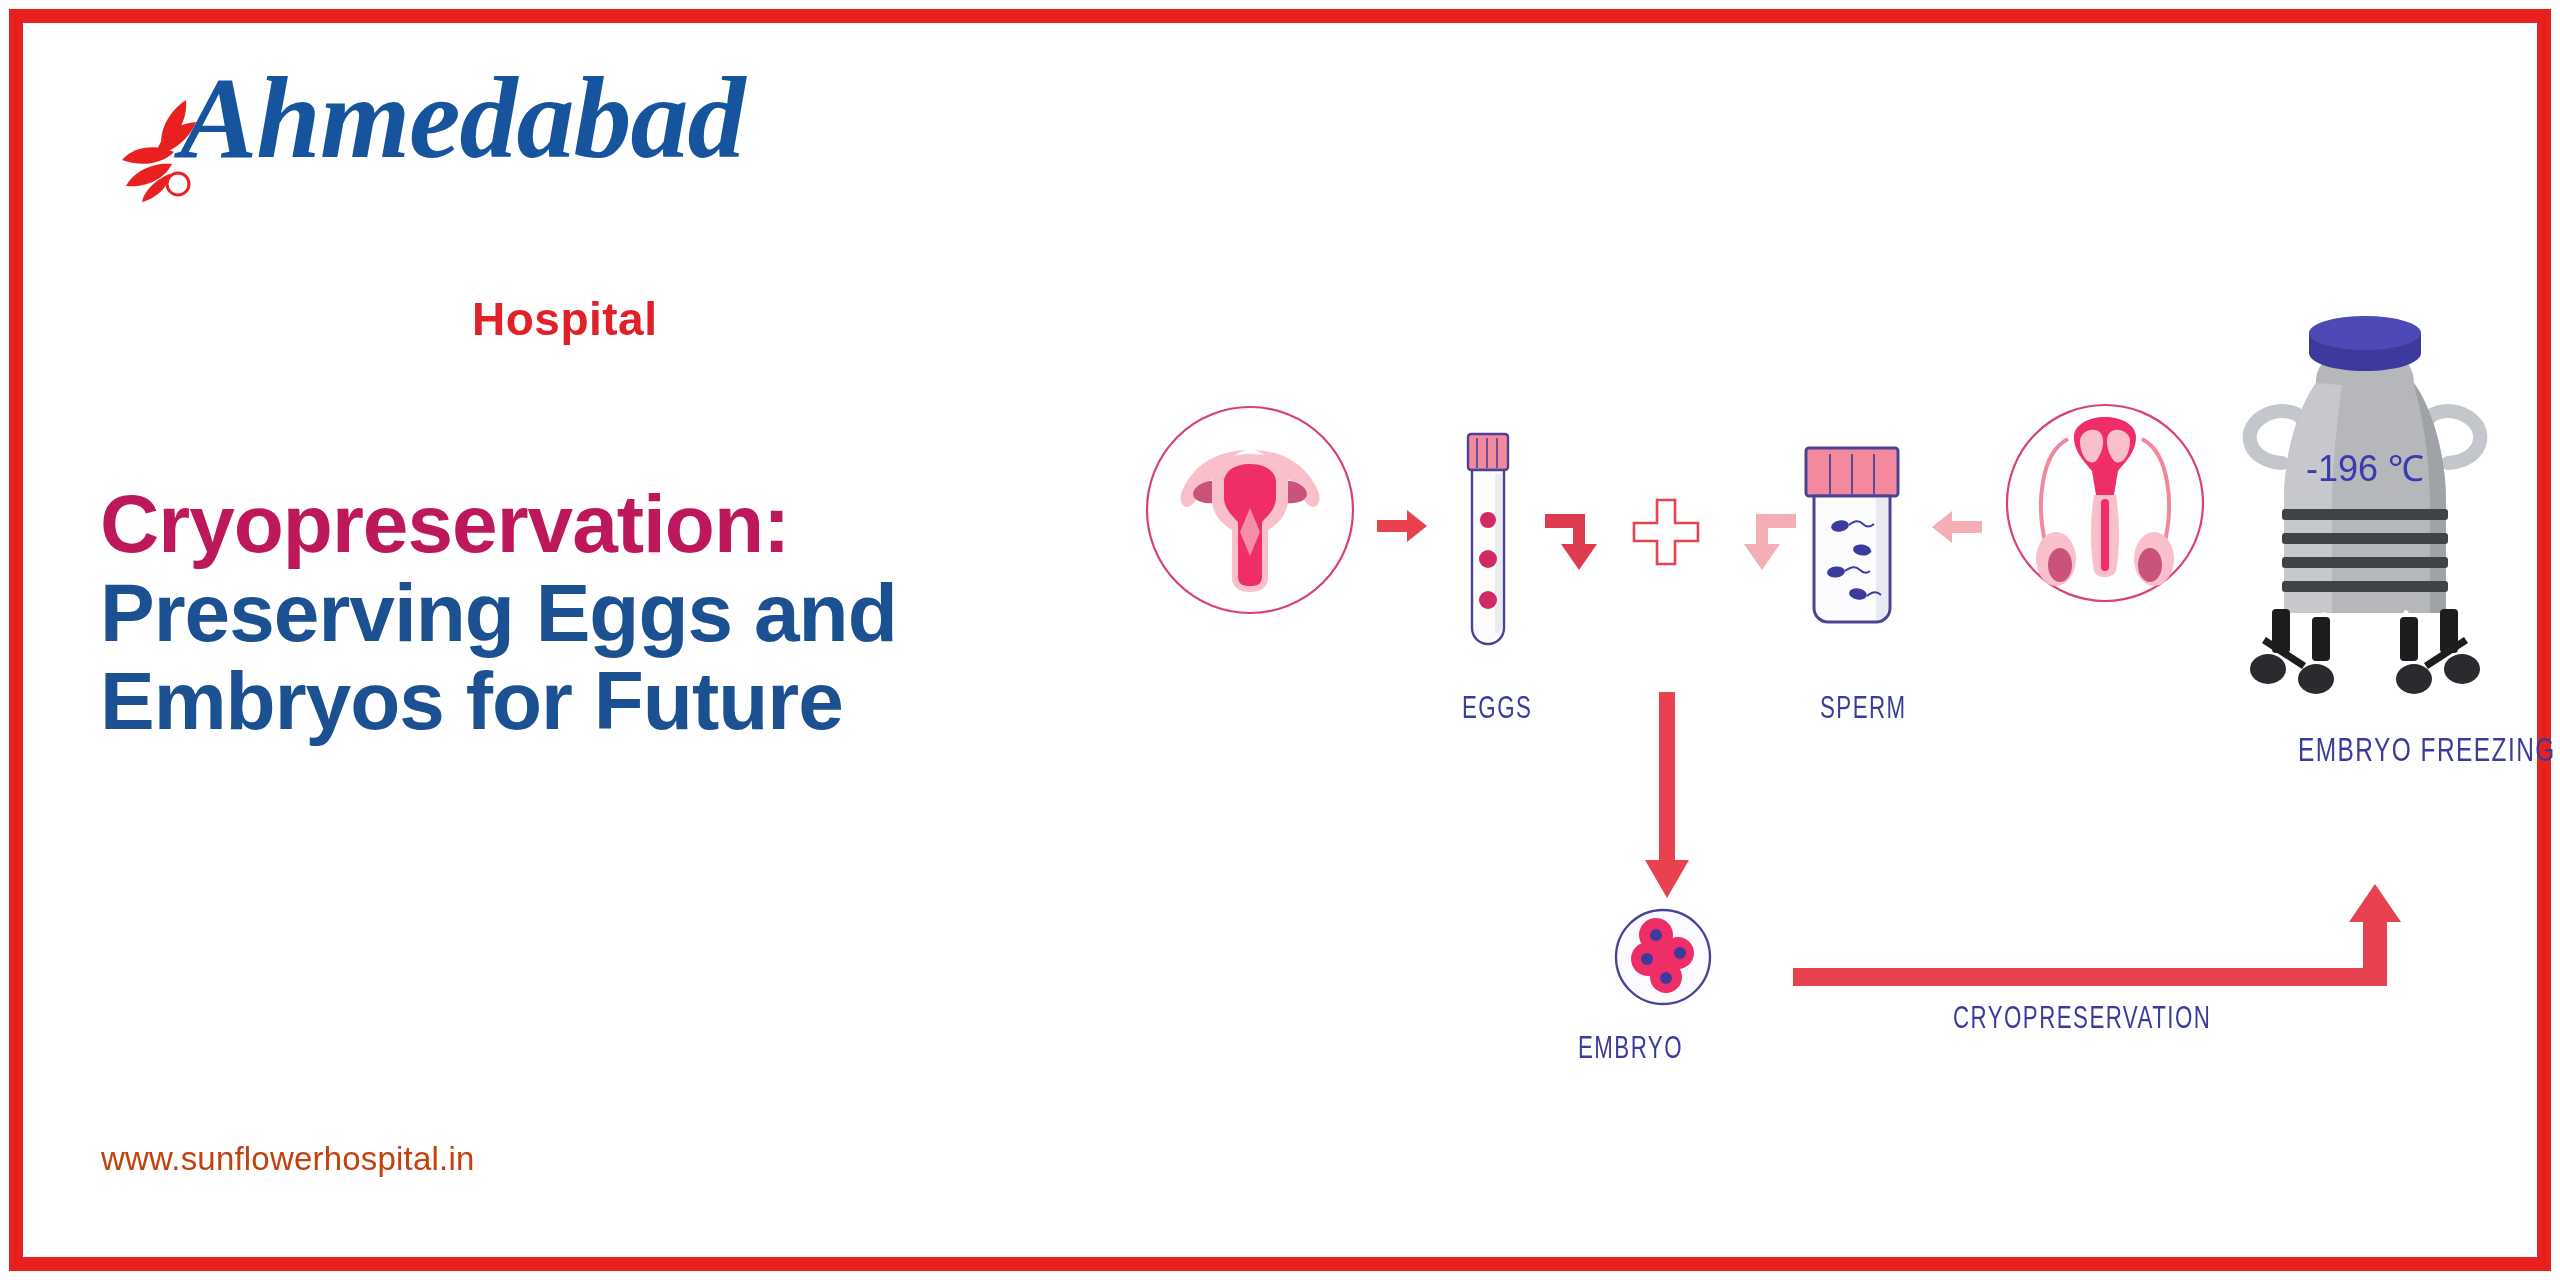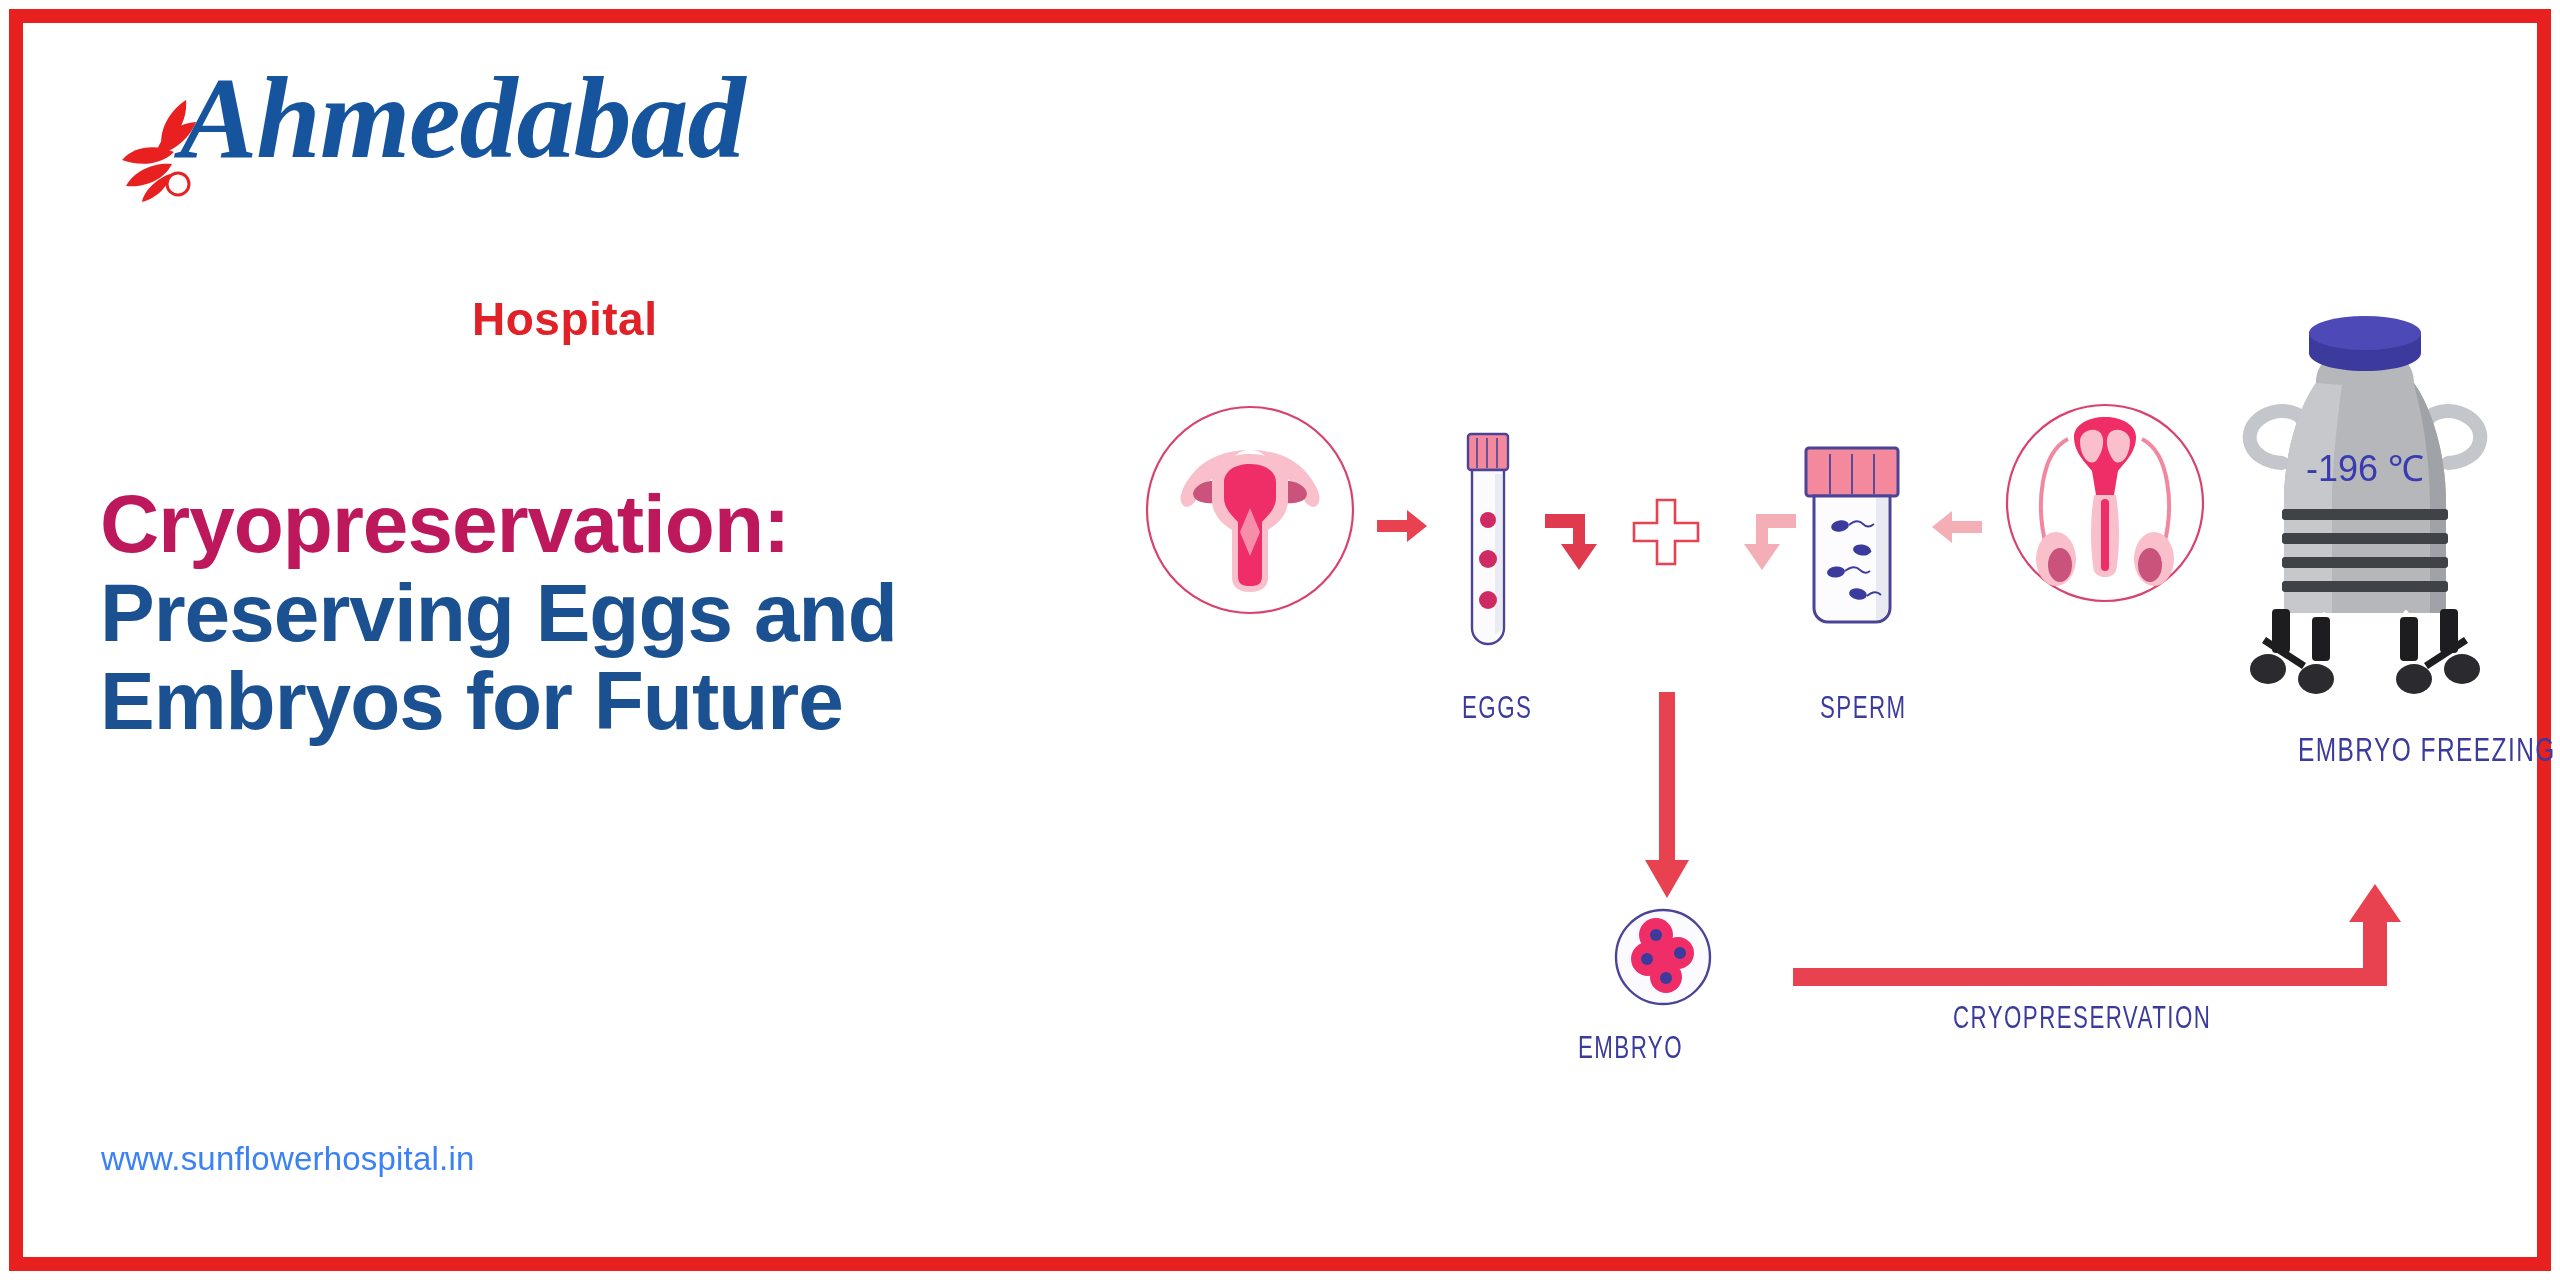--- a/index.html
+++ b/index.html
@@ -22,21 +22,21 @@
   .logo-sub{position:absolute;left:372px;top:215px;font-size:46px;font-weight:700;color:#e02127;letter-spacing:0.5px;margin-top:17px;}
   .logo-tag{position:absolute;left:100px;top:275px;font-size:34px;font-weight:700;color:#e8201f;letter-spacing:0.2px;}
 
   
   .headline{position:absolute;left:100px;top:480px;width:1000px;}
   .headline div{font-family:"Liberation Sans",sans-serif;font-weight:700;font-size:82px;line-height:1.08;letter-spacing:-1px;}
   .hl-1{color:#be185d;}
   .hl-2,.hl-3{color:#1b5190;}
 
   
-  .site-url{position:absolute;left:101px;top:1140px;font-size:33px;color:#3b82f6;letter-spacing:0.2px;}
+  .site-url{position:absolute;left:101px;top:1140px;font-size:33px;color:#c2410c;letter-spacing:0.2px;}
 
   
   .diagram{position:absolute;left:1130px;top:400px;width:1410px;height:640px;}
   .dlabel{position:absolute;font-family:"Liberation Sans",sans-serif;
     color:#3b3b9e;font-size:31px;letter-spacing:2px;transform:scaleX(.72);transform-origin:left center;white-space:nowrap;}
 
   .node{position:absolute;}
   svg{display:block;overflow:visible;}
 </style>
 </head>

